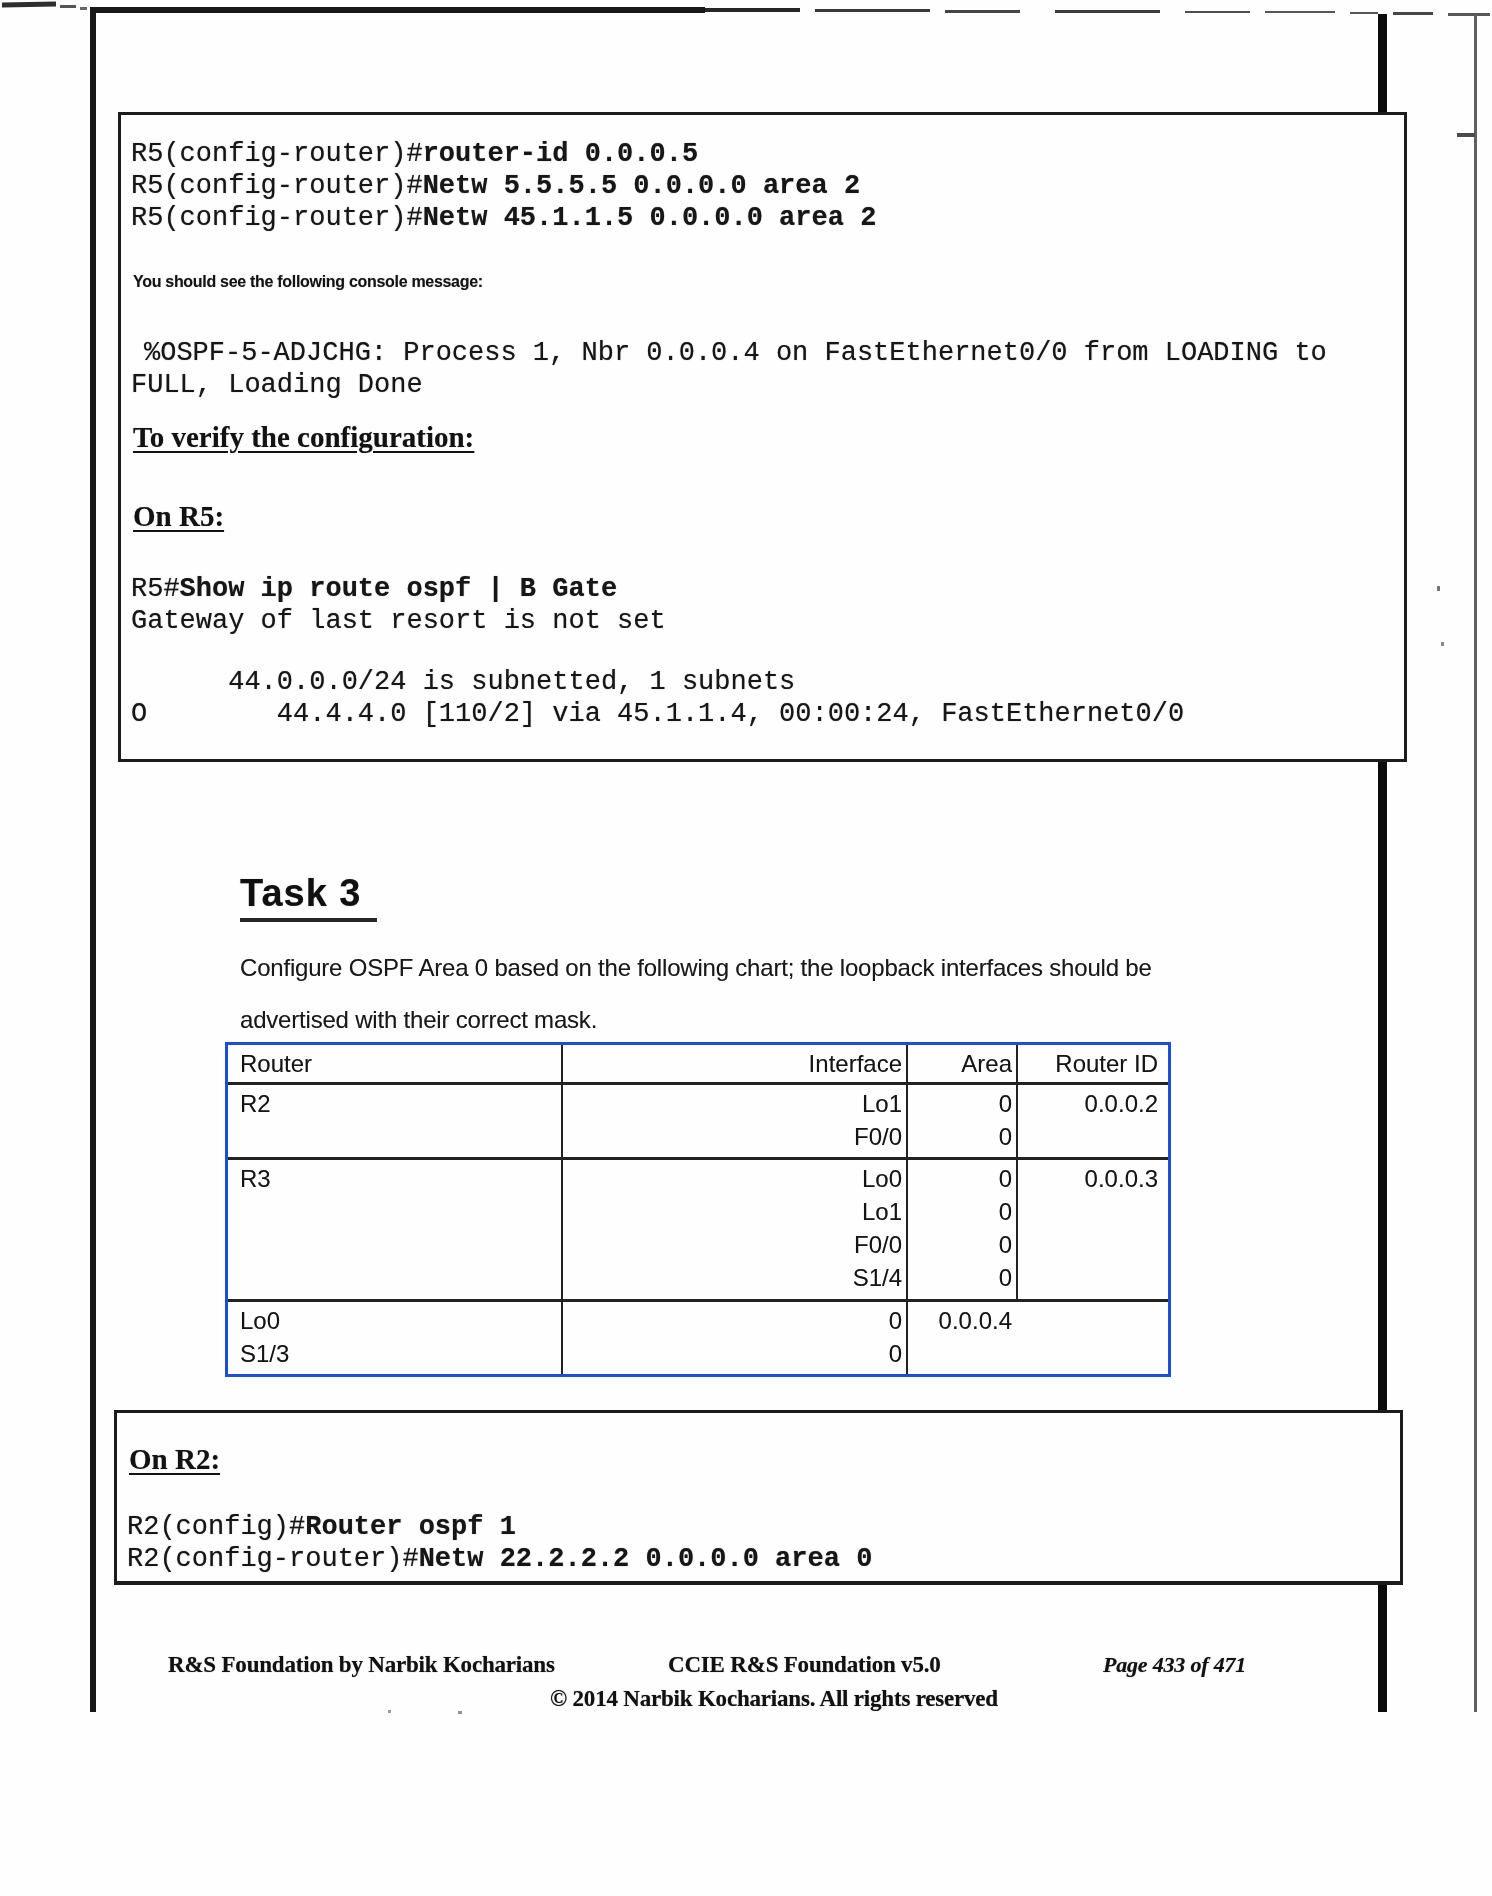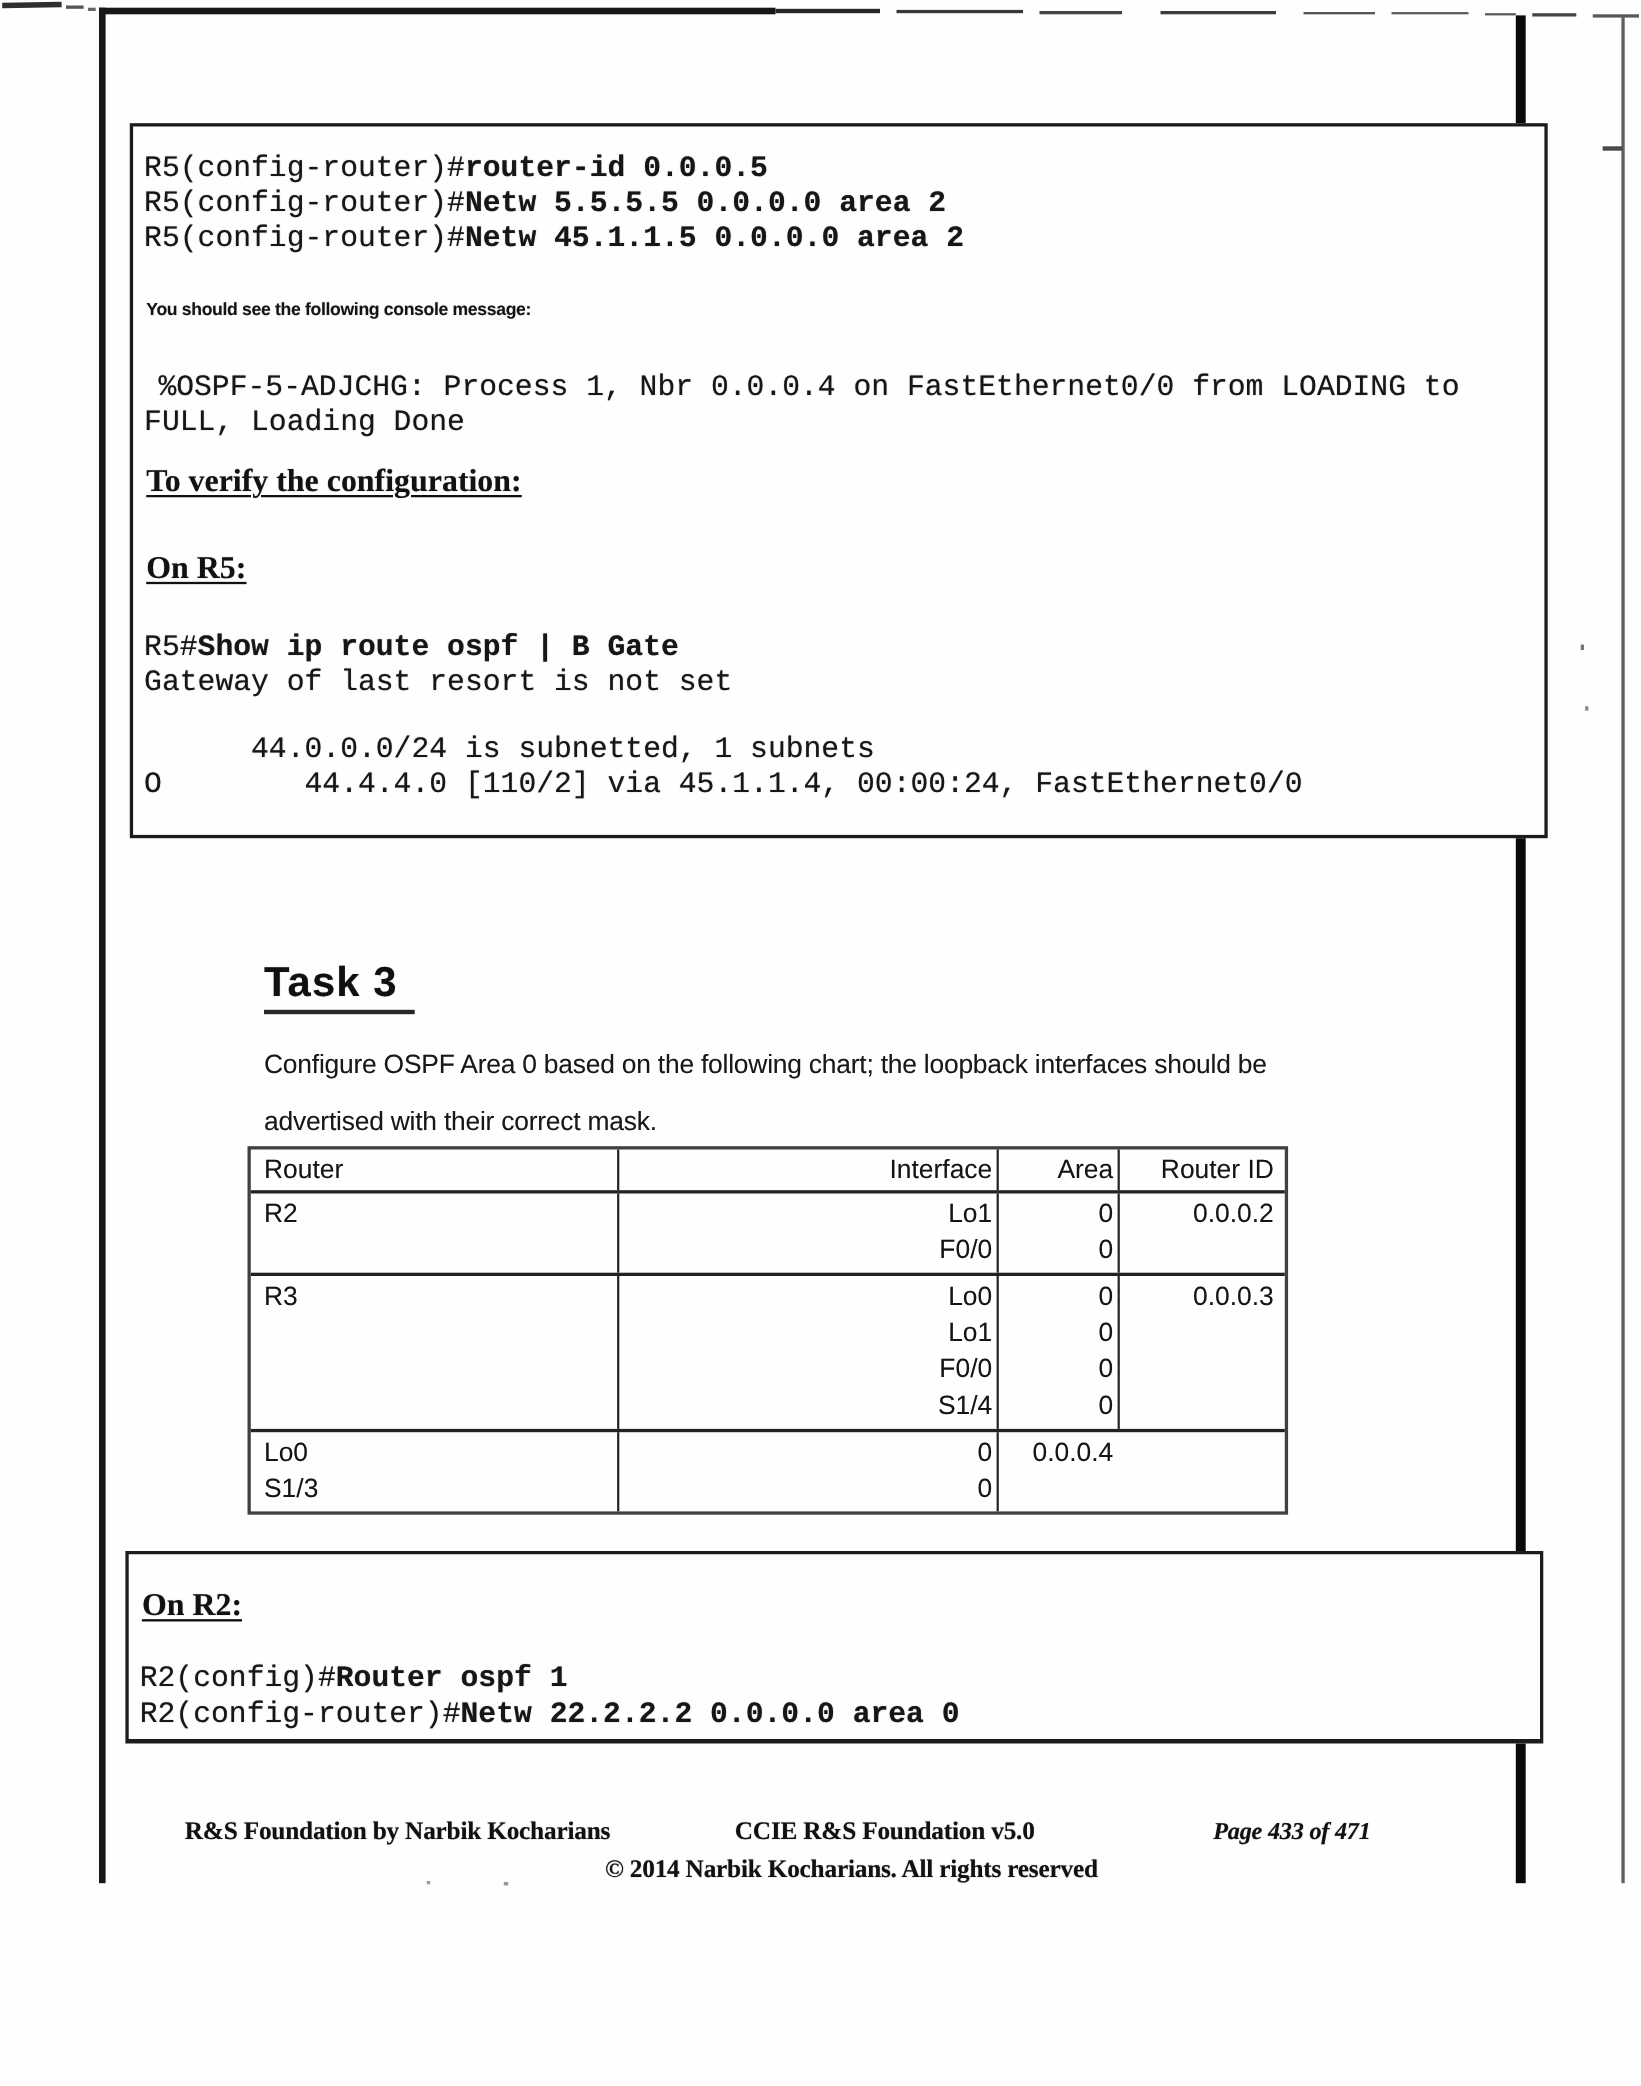--- a/index.html
+++ b/index.html
@@ -15,21 +15,21 @@
         color:#141414;letter-spacing:-0.3px;text-shadow:0 0 1px rgba(0,0,0,.35);}
   .serifhead{position:absolute;font-family:"Liberation Serif",serif;font-weight:700;font-size:29px;
         color:#121212;text-decoration:underline;text-decoration-thickness:2px;text-underline-offset:4px;
         text-shadow:0 0 1px rgba(0,0,0,.4);}
   
   .tasktitle{position:absolute;left:240px;top:872px;font-size:38px;font-weight:700;letter-spacing:1px;
         color:#101010;border-bottom:4px solid #272727;padding:0 16px 3px 0;text-shadow:0 0 1px rgba(0,0,0,.4);}
   .taskdesc{position:absolute;left:240px;top:942px;width:1000px;font-size:24px;line-height:52px;
         color:#181818;letter-spacing:-0.2px;text-shadow:0 0 .5px rgba(0,0,0,.3);}
   
-  .tbl{position:absolute;left:225px;top:1042px;width:940px;border:3px solid #404040;background:#fffefe;}
+  .tbl{position:absolute;left:225px;top:1042px;width:940px;border:3px solid #1d4ed8;background:#fffefe;}
   .trow{display:grid;grid-template-columns:333px 345px 110px 146px;}
   .trow + .trow{border-top:3px solid #222;}
   .tcell{padding:2px 4px 2px 12px;font-size:24px;line-height:33px;color:#151515;
         text-shadow:0 0 .5px rgba(0,0,0,.3);}
   .tcell + .tcell{border-left:2px solid #222;text-align:right;}
   .th{height:33px;}
   .h2l{height:68px;} .h4l{height:135px;}
   
   .foot{position:absolute;font-family:"Liberation Serif",serif;font-weight:700;font-size:23px;color:#111;
         text-shadow:0 0 1px rgba(0,0,0,.5);letter-spacing:-0.2px;}

